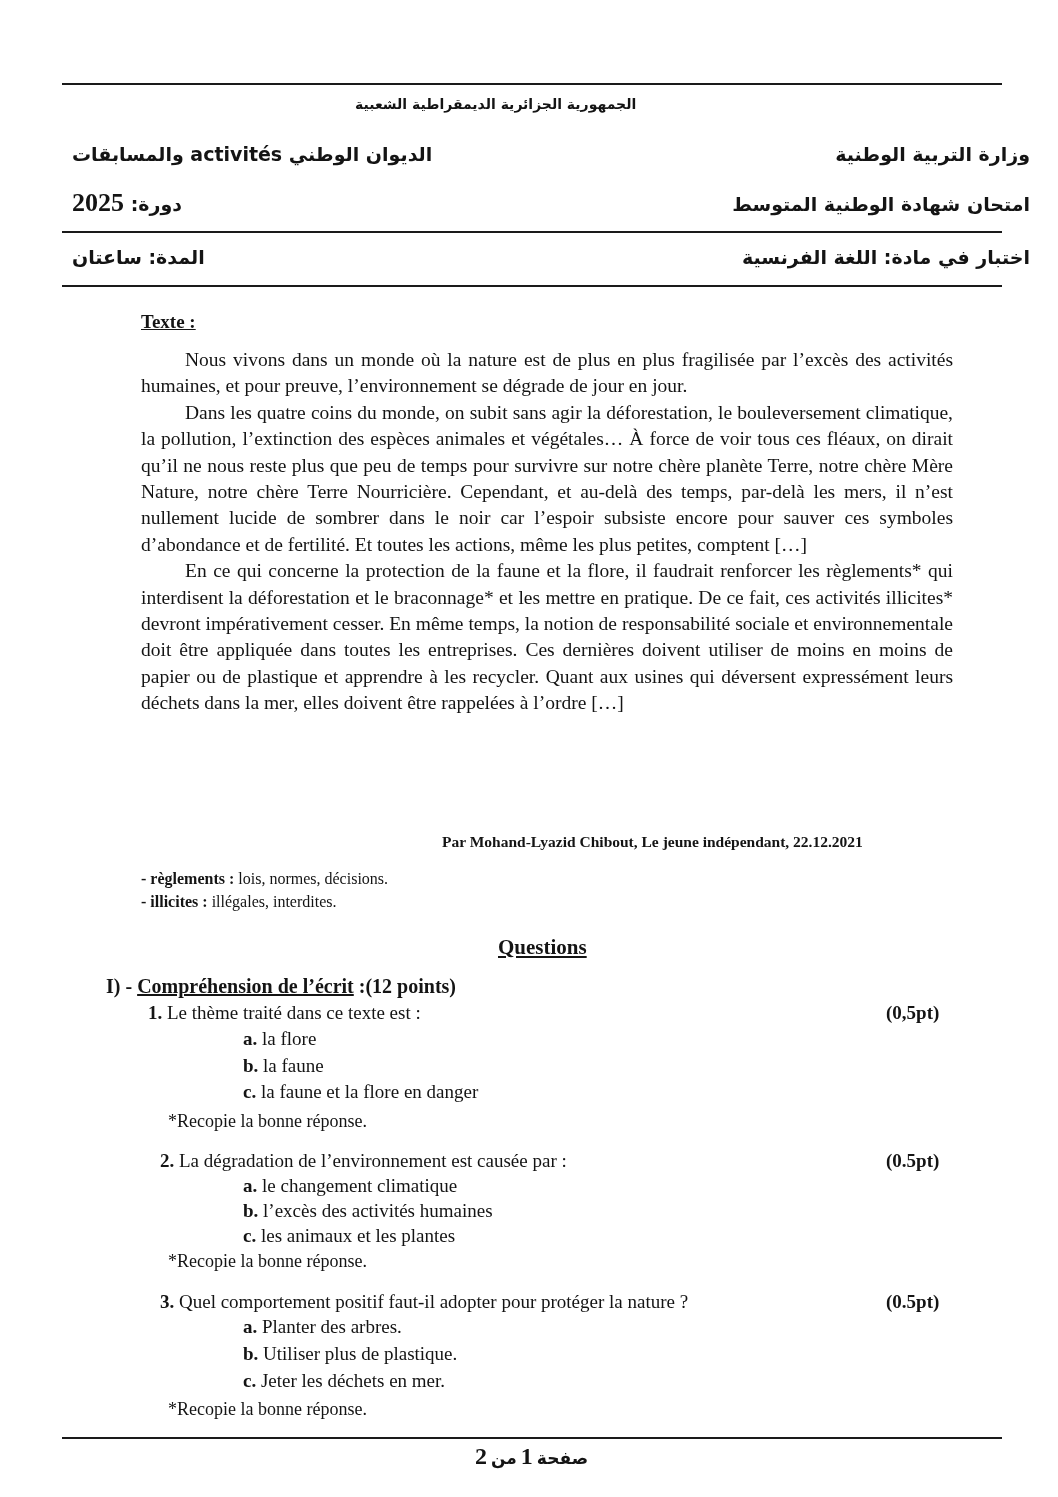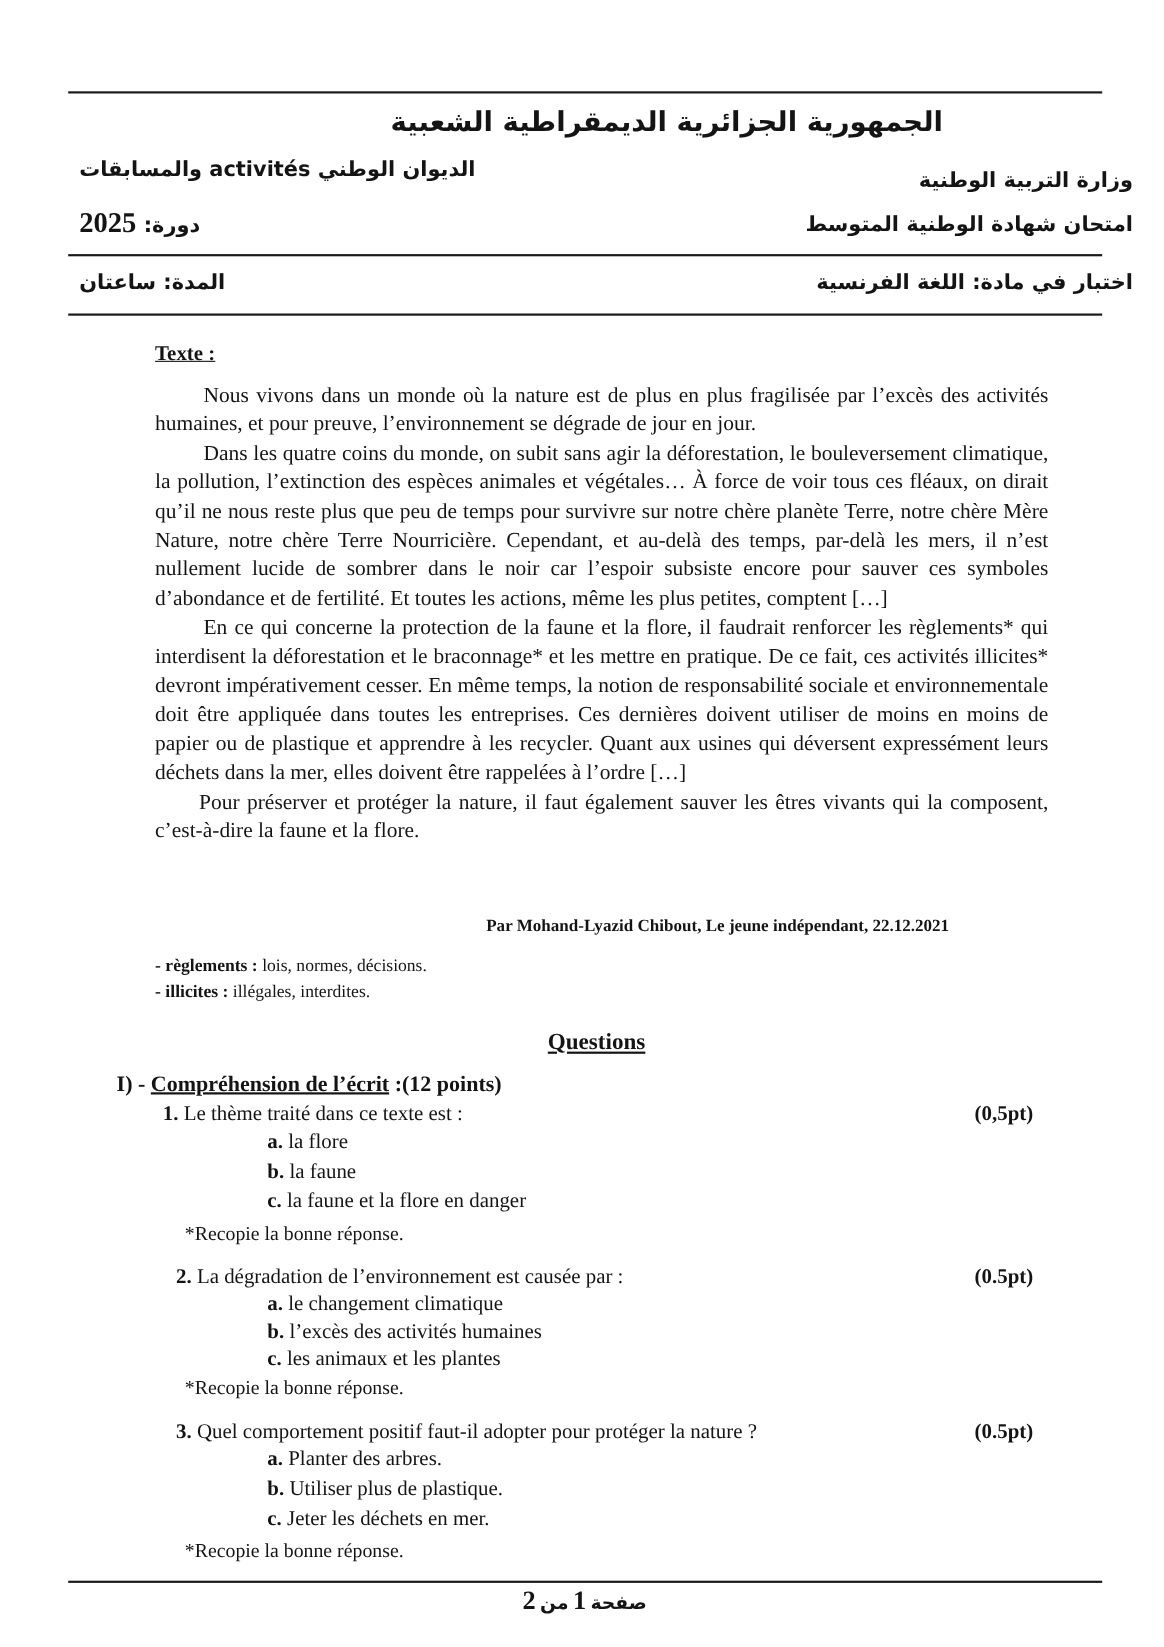--- a/index.html
+++ b/index.html
@@ -27,37 +27,36 @@
   .footer .w { font-family: "DejaVu Sans", sans-serif; font-size: 17px; }
   .footer .n { font-family: "Liberation Serif", serif; font-size: 24px; }
 </style>
 </head>
 <body>
 
 <div class="hr" style="left:62px; top:83px; width:940px; height:2px;"></div>
 <div class="hr" style="left:62px; top:231px; width:940px; height:2px;"></div>
 <div class="hr" style="left:62px; top:285px; width:940px; height:2px;"></div>
 
-<div class="ar" style="left:355px; top:96px; font-size:25px;">الجمهورية الجزائرية الديمقراطية الشعبية</div>
-<div class="ar" style="right:28px; top:153px;">وزارة التربية الوطنية</div>
+<div class="ar" style="left:355px; top:96px; font-size:14px;">الجمهورية الجزائرية الديمقراطية الشعبية</div>
+<div class="ar" style="right:28px; top:143px;">وزارة التربية الوطنية</div>
 <div class="ar" style="left:72px; top:143px;">الديوان الوطني activités والمسابقات</div>
 <div class="ar" style="right:28px; top:193px;">امتحان شهادة الوطنية المتوسط</div>
 <div class="ar" style="left:72px; top:188px;">
   <span>دورة:</span>
   <span class="ar-num">2025</span>
 </div>
 <div class="ar" style="right:28px; top:246px;">اختبار في مادة: اللغة الفرنسية</div>
 <div class="ar" style="left:72px; top:246px;">المدة: ساعتان</div>
 
 <div class="texte-label">Texte :</div>
 <div class="body-text" style="top:347px;">
   <p>Nous vivons dans un monde où la nature est de plus en plus fragilisée par l’excès des activités humaines, et pour preuve, l’environnement se dégrade de jour en jour.</p>
   <p>Dans les quatre coins du monde, on subit sans agir la déforestation, le bouleversement climatique, la pollution, l’extinction des espèces animales et végétales… À force de voir tous ces fléaux, on dirait qu’il ne nous reste plus que peu de temps pour survivre sur notre chère planète Terre, notre chère Mère Nature, notre chère Terre Nourricière. Cependant, et au-delà des temps, par-delà les mers, il n’est nullement lucide de sombrer dans le noir car l’espoir subsiste encore pour sauver ces symboles d’abondance et de fertilité. Et toutes les actions, même les plus petites, comptent […]</p>
   <p>En ce qui concerne la protection de la faune et la flore, il faudrait renforcer les règlements* qui interdisent la déforestation et le braconnage* et les mettre en pratique. De ce fait, ces activités illicites* devront impérativement cesser. En même temps, la notion de responsabilité sociale et environnementale doit être appliquée dans toutes les entreprises. Ces dernières doivent utiliser de moins en moins de papier ou de plastique et apprendre à les recycler. Quant aux usines qui déversent expressément leurs déchets dans la mer, elles doivent être rappelées à l’ordre […]</p>
-  <p style="text-indent:40px;">Pour préserver et protéger la nature, il faut également sauver les êtres vivants qui la composent, c’est-à-dire la faune et la flore.</p>
 </div>
 <div class="source">Par Mohand-Lyazid Chibout, Le jeune indépendant, 22.12.2021</div>
 
 <div class="glossary">
   <div><b>- règlements :</b><span> lois, normes, décisions.</span></div>
   <div><b>- illicites :</b><span> illégales, interdites.</span></div>
 </div>
 
 <div class="questions-title">Questions</div>
 <div class="section-head">

